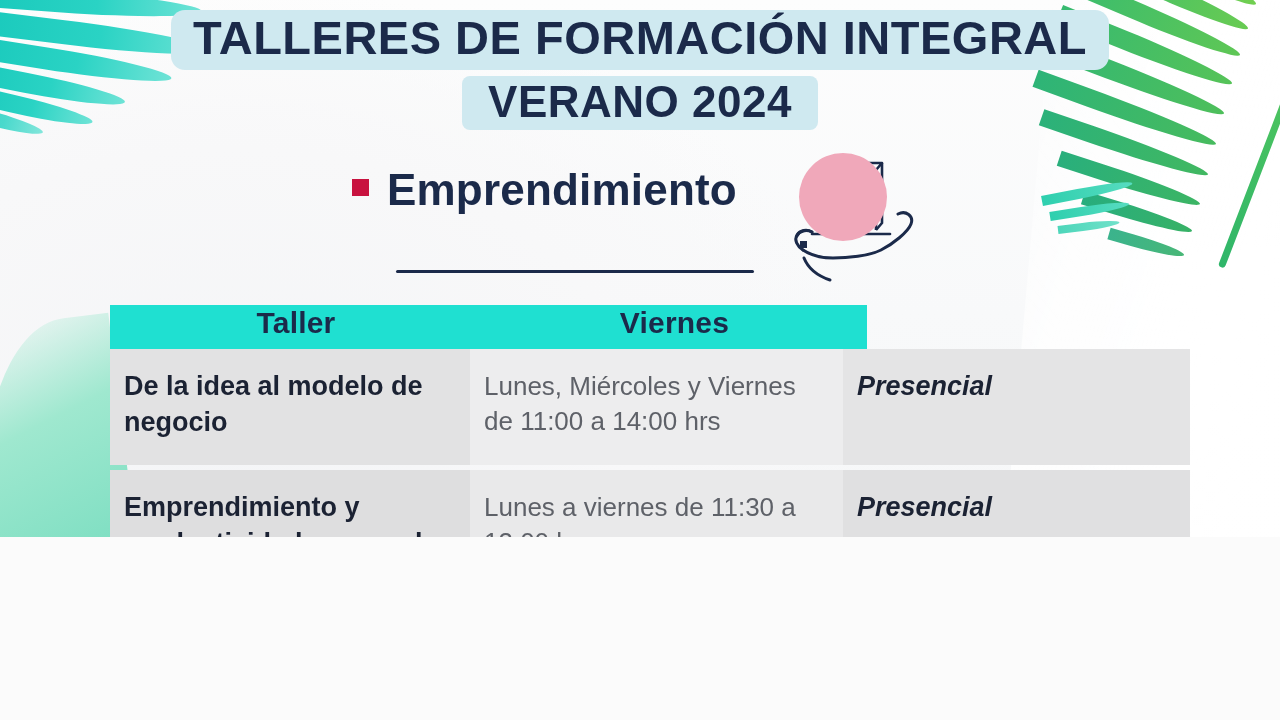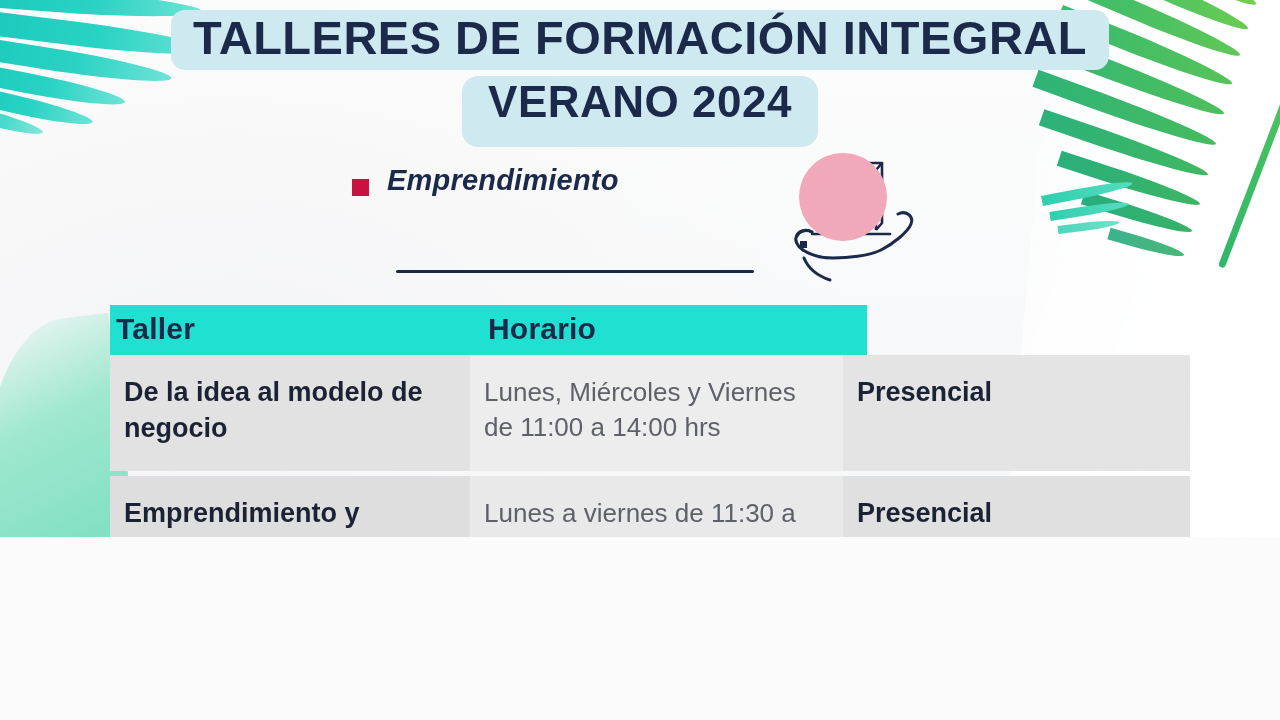--- a/index.html
+++ b/index.html
@@ -95,46 +95,45 @@
   }
   .title-1 {
     font-size: 47px;
     background: #cfe9f0;
     border-radius: 14px;
     padding: 4px 22px 8px 22px;
   }
   .title-2 {
     font-size: 44px;
     background: #cfe9f0;
-    border-radius: 16px;
-    padding: 4px 26px 22px 26px;
+    border-radius: 8px;
+    padding: 4px 26px 5px 26px;
     margin-top: 6px;
   }
 
   
   .section {
     position: absolute;
     left: 352px; top: 163px;
     width: 600px;
   }
   .section-row { display: flex; align-items: flex-start; }
   .bullet-square {
     width: 17px; height: 17px;
     background: #c8123f;
     margin-top: 16px;
     margin-right: 18px;
     flex: 0 0 auto;
   }
   .section-title {
     color: #1b2a4a;
-    font-size: 29px;
+    font-size: 44px;
     font-weight: 700;
     line-height: 1.22;
     letter-spacing: .2px;
-    font-style: italic;
   }
   .section-rule {
     position: absolute;
     left: 44px; top: 107px;
     width: 358px; height: 3px;
     background: #1b2a4a;
     border-radius: 2px;
   }
 
   
@@ -156,35 +155,36 @@
     position: absolute;
     left: 110px; top: 305px;
     width: 1080px;
   }
   .t-row { display: flex; }
   .t-head .t-cell {
     background: #1fe0d1;
     color: #1b2a4a;
     font-size: 30px;
     font-weight: 700;
-    padding: 7px 6px 9px 6px;
+    padding: 1px 6px 9px 6px;
+    text-align: center;
     letter-spacing: .2px;
   }
   .c1 { flex: 0 0 360px; }
   .c2 { flex: 0 0 373px; }
   .c3 { flex: 0 0 347px; }
 
   .t-body .t-cell {
     padding: 20px 14px 24px 14px;
     text-align: left;
     box-sizing: border-box;
   }
   .t-body .c1 { background: #e2e2e3; }
   .t-body .c2 { background: #ededee; }
-  .t-body .c3 { background: #e4e4e5; }
+  .t-body .c3 { background: #e4e4e5; font-style: italic; }
   .row-2 .c1 { background: #dededf; }
   .row-2 .c2 { background: #e9e9ea; }
   .row-2 .c3 { background: #e0e0e1; }
 
   .cell-strong {
     color: #1b2233;
     font-size: 27px;
     font-weight: 700;
     line-height: 1.33;
   }
@@ -276,21 +276,21 @@
       <path d="M18 110 c4 10 14 18 26 22" stroke="#1b2a4a" stroke-width="3" fill="none" stroke-linecap="round"></path>
 
       <rect x="14" y="93" width="7" height="7" fill="#1b2a4a"></rect>
     </svg>
   </div>
 
   <div class="table">
 
     <div class="t-row t-head">
       <div class="t-cell c1">Taller</div>
-      <div class="t-cell c2">Horario</div>
+      <div class="t-cell c2">Viernes</div>
     </div>
 
     <div class="t-row t-body row-1">
       <div class="t-cell c1 cell-strong">De la idea al modelo de negocio</div>
       <div class="t-cell c2 cell-light">Lunes, Miércoles y Viernes de 11:00 a 14:00 hrs</div>
       <div class="t-cell c3 cell-strong">Presencial</div>
     </div>
 
     <div class="row-gap"></div>
 

